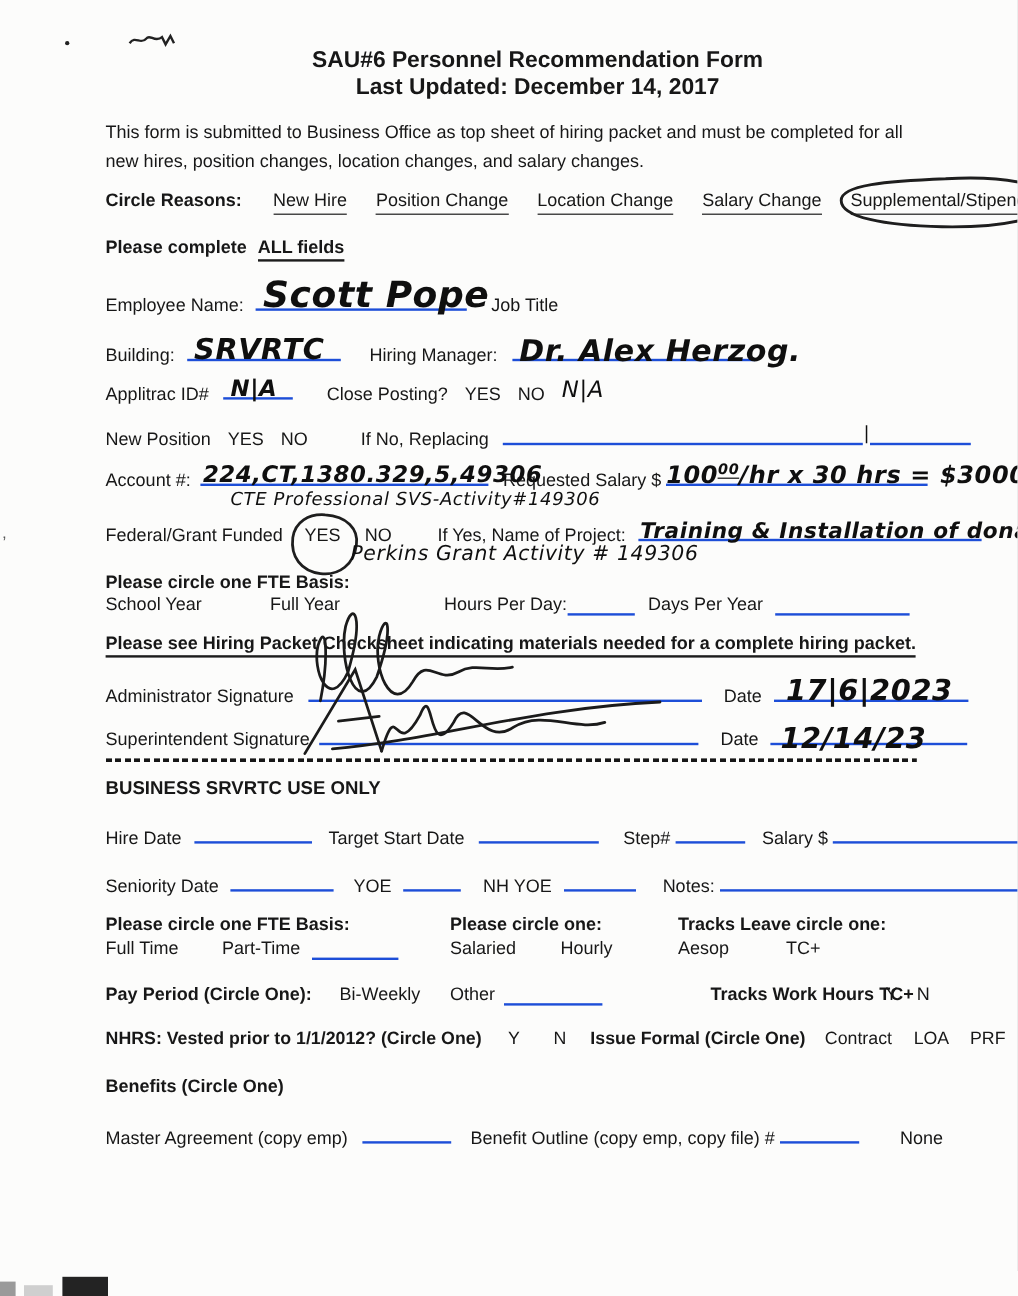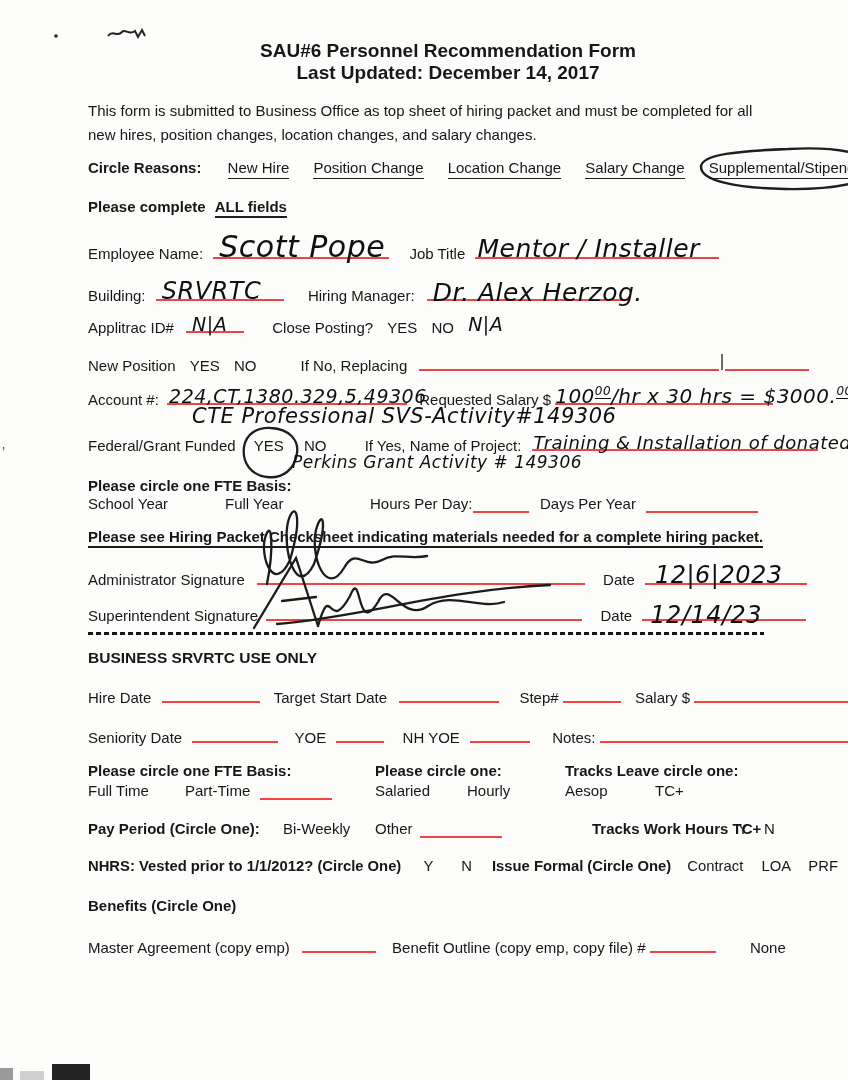--- a/index.html
+++ b/index.html
@@ -1,21 +1,21 @@
 <!DOCTYPE html>
 <html><head>
 <meta charset="utf-8">
 <style>
   html,body{margin:0;padding:0;background:#dedede;}
   .page{position:relative;width:848px;height:1080px;background:#fcfcfb;
         font-family:"Liberation Sans",sans-serif;color:#171717;overflow:hidden;}
   .row{position:absolute;left:88px;font-size:15px;white-space:nowrap;line-height:19px;}
   .b{font-weight:bold;}
   .ctr{position:absolute;left:0;width:100%;text-align:center;font-weight:bold;font-size:19px;margin-left:24px;}
-  .line{display:inline-block;position:relative;border-bottom:2px solid #ef4444;height:17px;vertical-align:baseline;}
+  .line{display:inline-block;position:relative;border-bottom:2px solid #1d4ed8;height:17px;vertical-align:baseline;font-weight:bold;}
   .hw{font-family:"DejaVu Sans",sans-serif;font-style:italic;color:#0f0f0f;letter-spacing:.5px;}
   .hw-on{position:absolute;bottom:-3px;left:6px;line-height:1;white-space:nowrap;}
   .ul{border-bottom:2px solid #1c1c1c;padding-bottom:1px;}
   .opt{border-bottom:1.8px solid #1c1c1c;padding-bottom:2px;}
   .cents{font-size:12px;vertical-align:super;border-bottom:1.5px solid #111;line-height:1;}
   .dash{position:absolute;left:88px;width:676px;height:3px;
         background:repeating-linear-gradient(90deg,#161616 0 5px,transparent 5px 8px);}
   svg{overflow:visible;}
   .mark{position:absolute;}
 </style>
@@ -52,23 +52,20 @@
     <span>Please complete</span>
     <span class="ul" style="margin-left:5px">ALL fields</span>
   </div>
 
   <div class="row" style="top:240px">
     <span>Employee Name:</span>
     <span class="line" style="width:176px;margin-left:6px">
       <span class="hw hw-on" style="font-size:30px;bottom:-5px">Scott Pope</span>
     </span>
     <span style="margin-left:16px">Job Title</span>
-    <span class="line" style="width:244px;margin-left:6px">
-      <span class="hw hw-on" style="font-size:25px;bottom:-4px;left:2px">Mentor / Installer</span>
-    </span>
   </div>
 
   <div class="row" style="top:282px">
     <span>Building:</span>
     <span class="line" style="width:128px;margin-left:6px">
       <span class="hw hw-on" style="font-size:24px;bottom:-4px">SRVRTC</span>
     </span>
     <span style="margin-left:20px">Hiring Manager:</span>
     <span class="line" style="width:202px;margin-left:8px">
       <span class="hw hw-on" style="font-size:25px;bottom:-6px">Dr. Alex Herzog.</span>
@@ -99,21 +96,21 @@
     <span class="line" style="width:240px;margin-left:4px">
       <span class="hw hw-on" style="font-size:19px;left:2px">224,CT,1380.329,5,49306</span>
     </span>
     <span style="margin-left:8px">Requested Salary $</span>
     <span class="line" style="width:218px">
       <span class="hw hw-on" style="font-size:20px;left:0">
         <span>100</span><span class="cents">00</span><span>/hr x 30 hrs = $3000.</span><span class="cents">00</span>
       </span>
     </span>
   </div>
-  <div class="row hw" style="top:407px;left:192px;font-size:21px">CTE Professional SVS-Activity#149306</div>
+  <div class="row hw" style="top:407px;left:192px;font-size:15px">CTE Professional SVS-Activity#149306</div>
 
   <div class="row" style="top:432px">
     <span>Federal/Grant Funded</span>
     <span style="margin-left:14px;position:relative">
       <span>YES</span>
       <svg style="position:absolute;left:-15px;top:-12px" width="64" height="56" viewBox="0 0 64 56">
         <path d="M32,3 C50,4 60,15 58,28 C56,44 44,54 28,52 C12,50 3,38 5,22 C7,9 18,2 32,3" fill="none" stroke="#1e1e1e" stroke-width="2.3"></path>
       </svg>
     </span>
     <span style="margin-left:16px">NO</span>
@@ -136,21 +133,21 @@
 
   <div class="row b" style="top:527px">
     <span class="ul">Please see Hiring Packet Checksheet indicating materials needed for a complete hiring packet.</span>
   </div>
 
   <div class="row" style="top:566px">
     <span>Administrator Signature</span>
     <span class="line" style="width:328px;margin-left:8px"></span>
     <span style="margin-left:14px">Date</span>
     <span class="line" style="width:162px;margin-left:6px">
-      <span class="hw hw-on" style="font-size:24px;left:10px;bottom:-4px">12|6|2023</span>
+      <span class="hw hw-on" style="font-size:24px;left:10px;bottom:-4px">17|6|2023</span>
     </span>
   </div>
   <div class="row" style="top:602px">
     <span>Superintendent Signature</span>
     <span class="line" style="width:316px;margin-left:4px"></span>
     <span style="margin-left:14px">Date</span>
     <span class="line" style="width:164px;margin-left:6px">
       <span class="hw hw-on" style="font-size:24px;left:8px;bottom:-8px">12/14/23</span>
     </span>
   </div>

